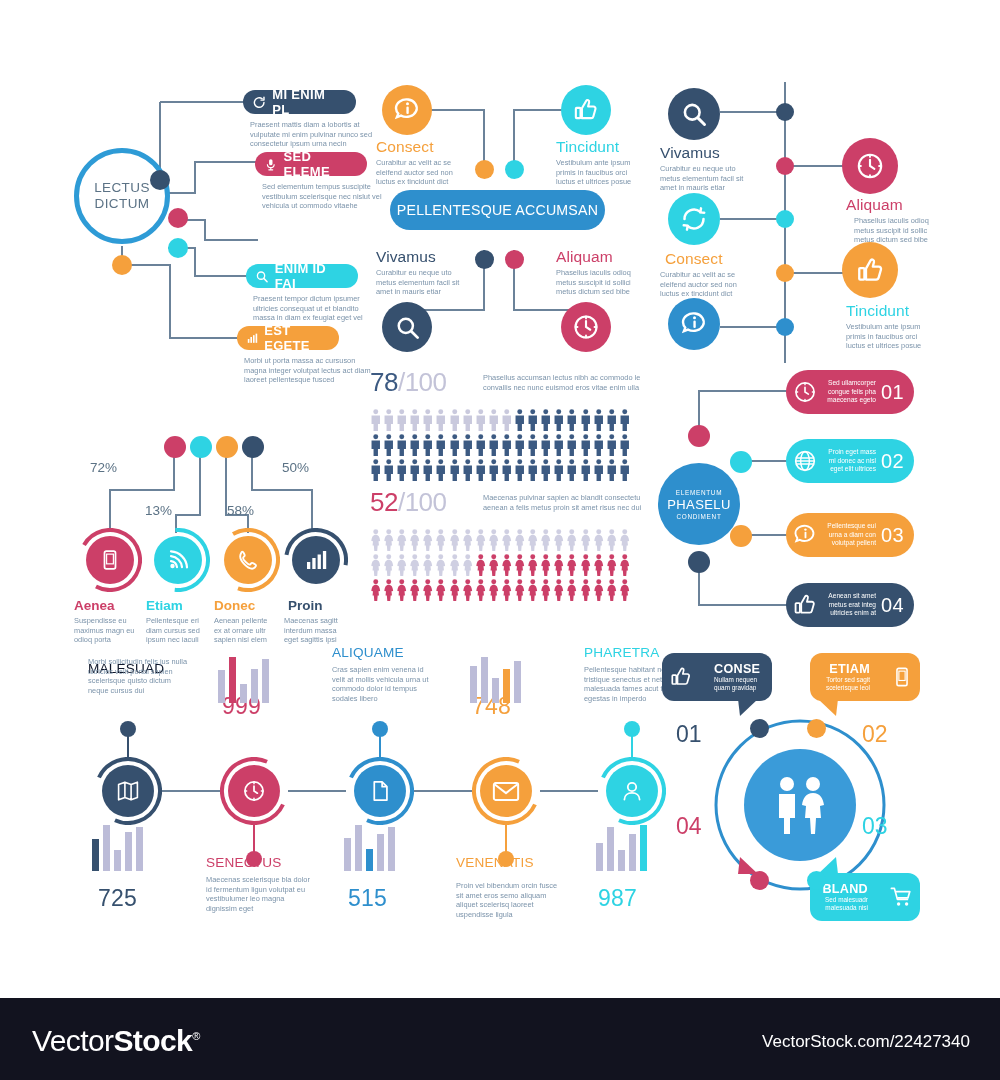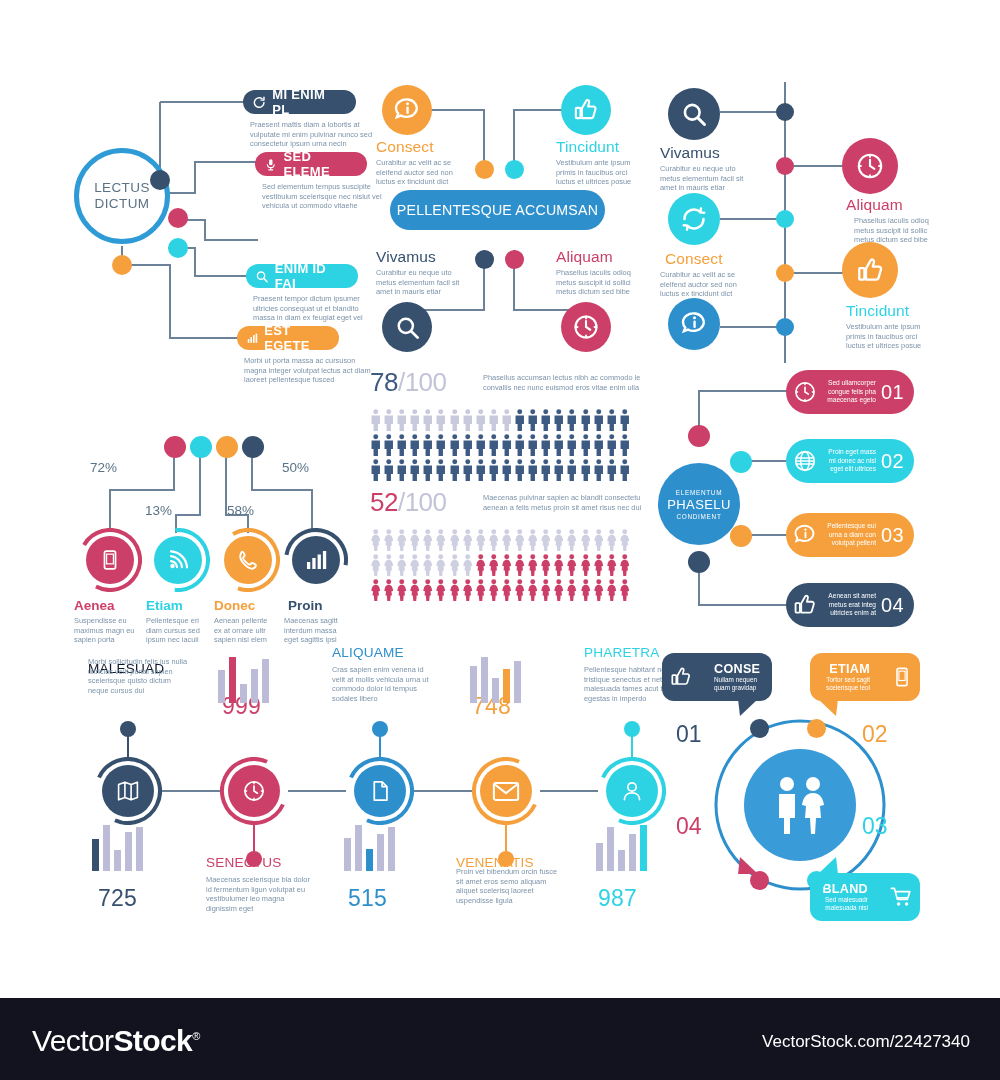--- a/index.html
+++ b/index.html
@@ -334,21 +334,21 @@
       <svg width="64" height="64" viewBox="0 0 64 64">
         <circle cx="32" cy="32" r="30" fill="none" stroke="#cc3f68" stroke-width="4" stroke-dasharray="140 50" transform="rotate(-150 32 32)"></circle>
         <circle cx="32" cy="32" r="24" fill="#cc3f68"></circle>
       </svg>
       <svg class="abs" style="left:21px;top:19px" width="22" height="26" viewBox="0 0 24 24">
         <rect x="6" y="2.4" width="12" height="19.2" rx="2" fill="none" stroke="#fff" stroke-width="1.9"></rect>
         <rect x="8.3" y="5.6" width="7.4" height="10.6" fill="none" stroke="#fff" stroke-width="1.3"></rect>
       </svg>
     </div>
     <div class="abs nodeName" style="left:14px;top:228px;color:#cc3f68">Aenea</div>
-    <div class="nodeDesc body-txt" style="left:14px;top:246px">Suspendisse eu maximus magn eu sapien porta</div>
+    <div class="nodeDesc body-txt" style="left:14px;top:246px">Suspendisse eu maximus magn eu odioq porta</div>
 
     <div class="abs" style="left:86px;top:158px;width:64px;height:64px">
       <svg width="64" height="64" viewBox="0 0 64 64">
         <circle cx="32" cy="32" r="30" fill="none" stroke="#2ed3e3" stroke-width="4" stroke-dasharray="100 90" transform="rotate(-95 32 32)"></circle>
         <circle cx="32" cy="32" r="24" fill="#2ed3e3"></circle>
       </svg>
       <svg class="abs" style="left:20px;top:20px" width="24" height="24" viewBox="0 0 24 24">
         <circle cx="6.5" cy="18" r="2.2" fill="#fff"></circle>
         <path d="M5 13.2a7 7 0 0 1 6 6" fill="none" stroke="#fff" stroke-width="2.2" stroke-linecap="round"></path>
         <path d="M5 8.2a12 12 0 0 1 11 11" fill="none" stroke="#fff" stroke-width="2.2" stroke-linecap="round"></path>
@@ -1027,21 +1027,21 @@
 
     <div class="tlTitle" style="left:146px;top:210px;color:#cc3f68">SENECTUS</div>
     <div class="tlDesc body-txt" style="left:146px;top:230px">Maecenas scelerisque bla dolor id fermentum ligun volutpat eu vestibulumer leo magna dignissim eget</div>
     <div class="val" style="left:162px;top:48px;color:#cc3f68">999</div>
 
     <div class="tlTitle" style="left:272px;top:0;color:#2e8fcd">ALIQUAME</div>
     <div class="tlDesc body-txt" style="left:272px;top:20px">Cras sapien enim venena id velit at mollis vehicula urna ut commodo dolor id tempus sodales libero</div>
     <div class="val" style="left:288px;top:240px;color:#2e8fcd">515</div>
 
     <div class="tlTitle" style="left:396px;top:210px;color:#f5a03c">VENENATIS</div>
-    <div class="tlDesc body-txt" style="left:396px;top:222px">Proin vel bibendum orcin fusce sit amet eros semo aliquam aliquet scelerisq laoreet uspendisse ligula</div>
+    <div class="tlDesc body-txt" style="left:396px;top:236px">Proin vel bibendum orcin fusce sit amet eros semo aliquam aliquet scelerisq laoreet uspendisse ligula</div>
     <div class="val" style="left:412px;top:48px;color:#f5a03c">748</div>
 
     <div class="tlTitle" style="left:524px;top:0;color:#2ed3e3">PHARETRA</div>
     <div class="tlDesc body-txt" style="left:524px;top:20px">Pellentesque habitant no tristique senectus et netu et malesuada fames acut turpis egestas in imperdo</div>
     <div class="val" style="left:538px;top:240px;color:#2ed3e3">987</div>
 
     <div class="abs" id="bars0" style="left:32px;top:178px;width:72px;height:48px">
         <div style="display:flex;align-items:flex-end;gap:4px;height:48px">
           <div style="width:7px;height:32.2px;background:#36506e"></div>
           <div style="width:7px;height:46px;background:#bcbcd8"></div>

